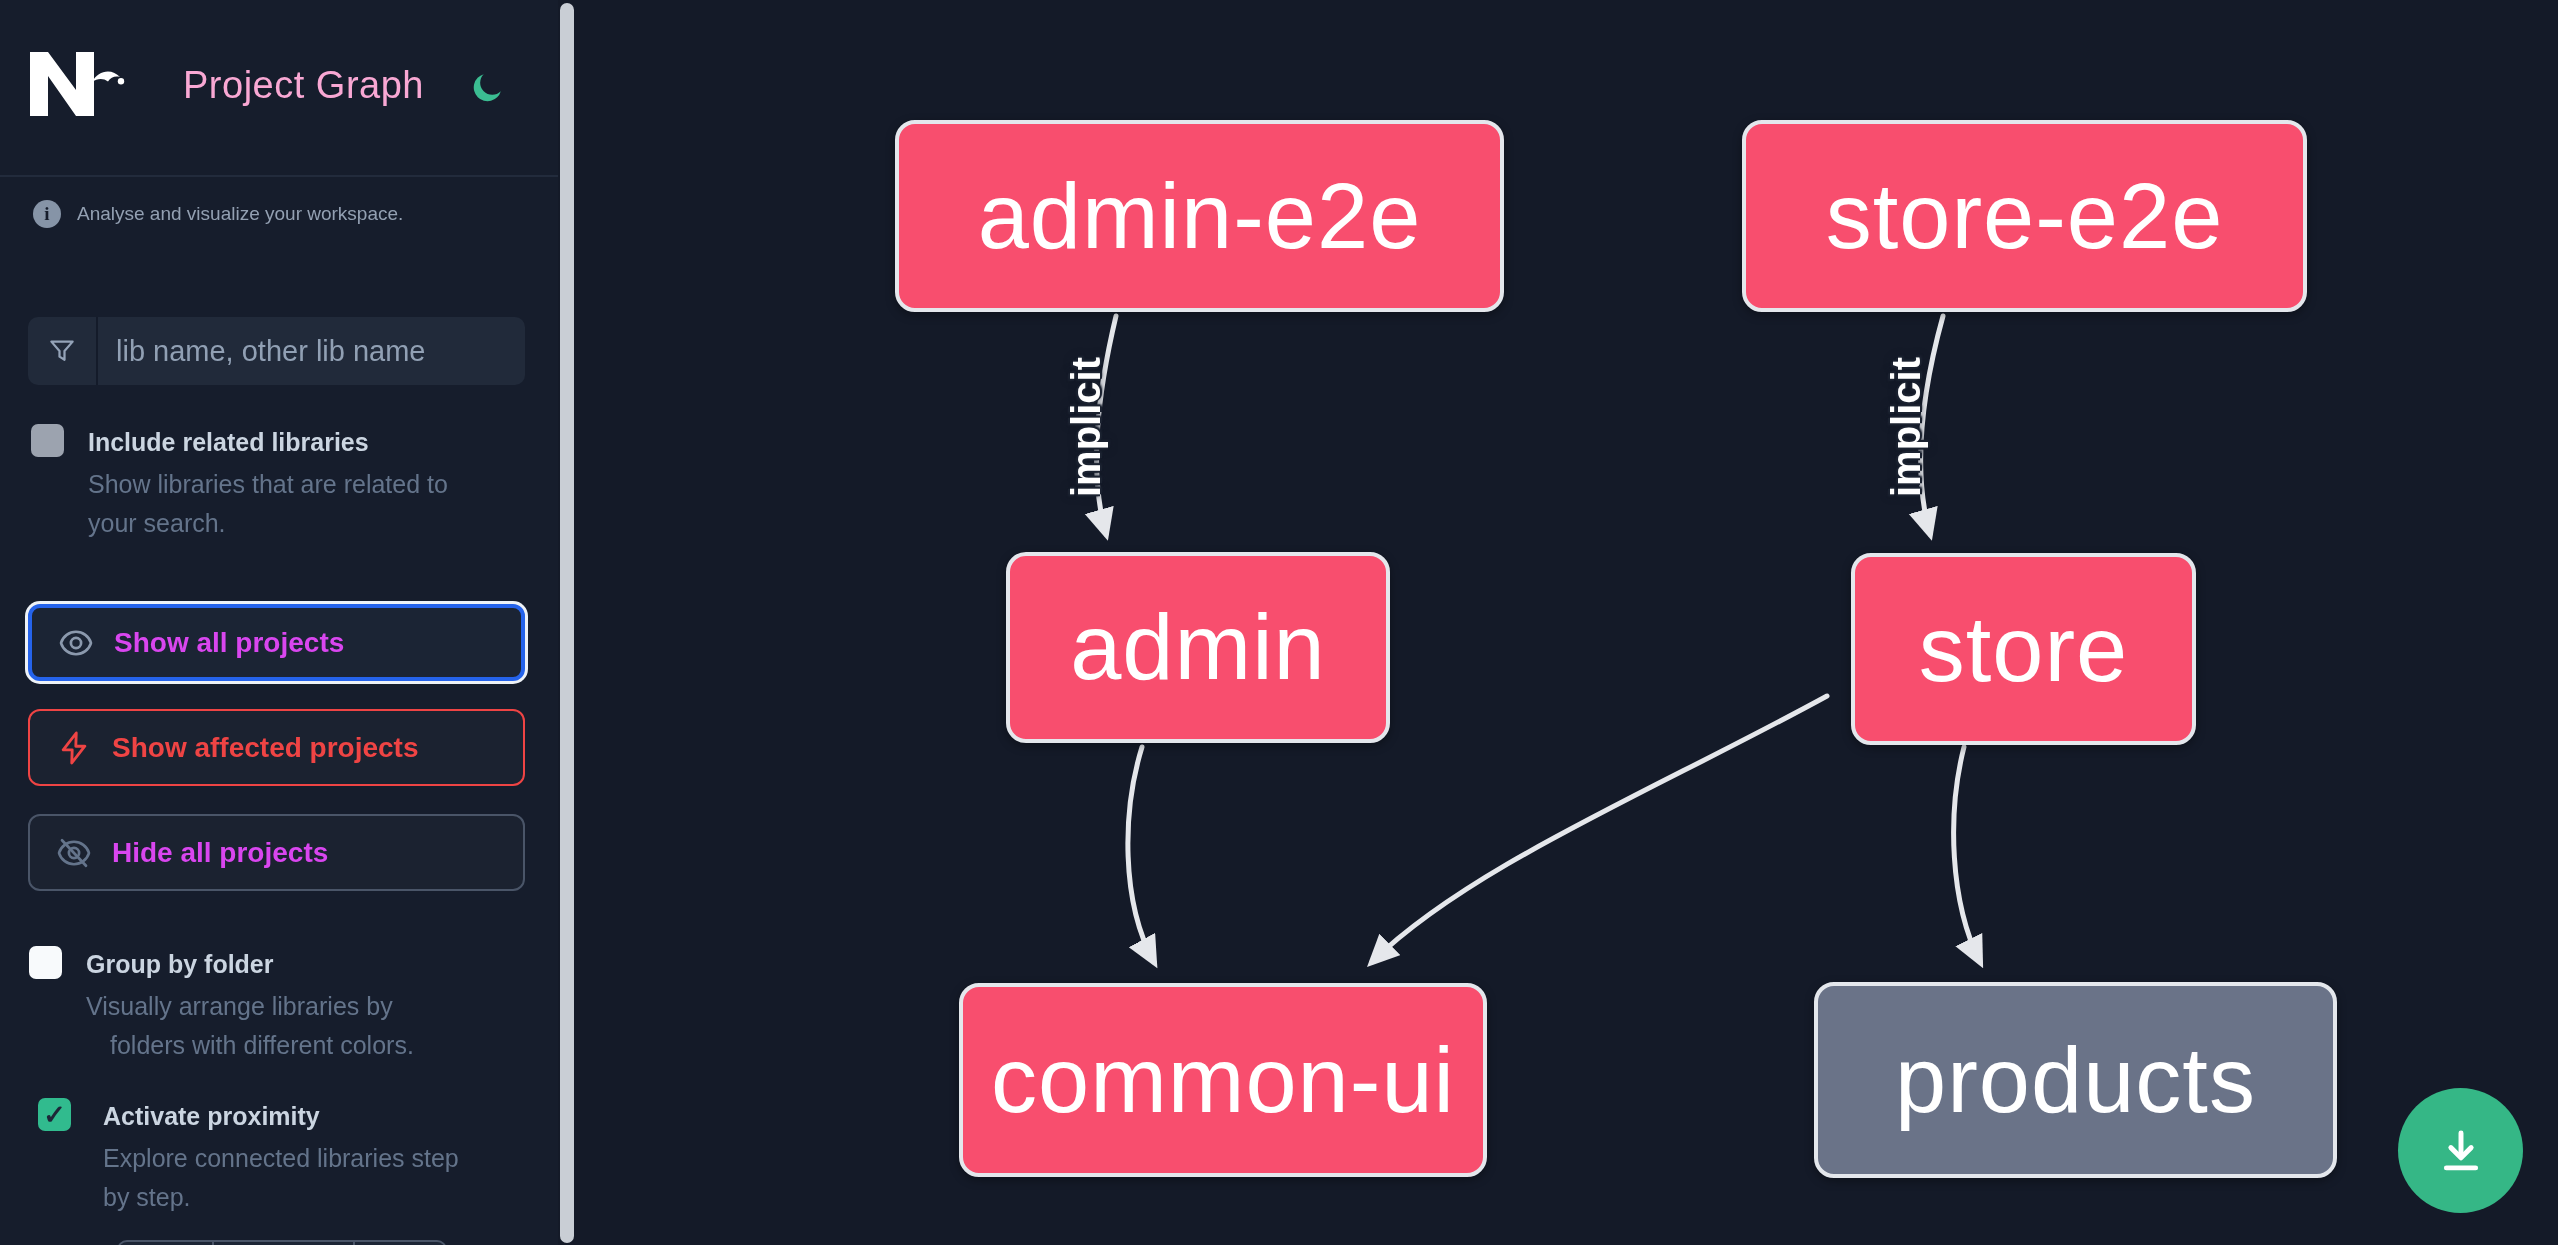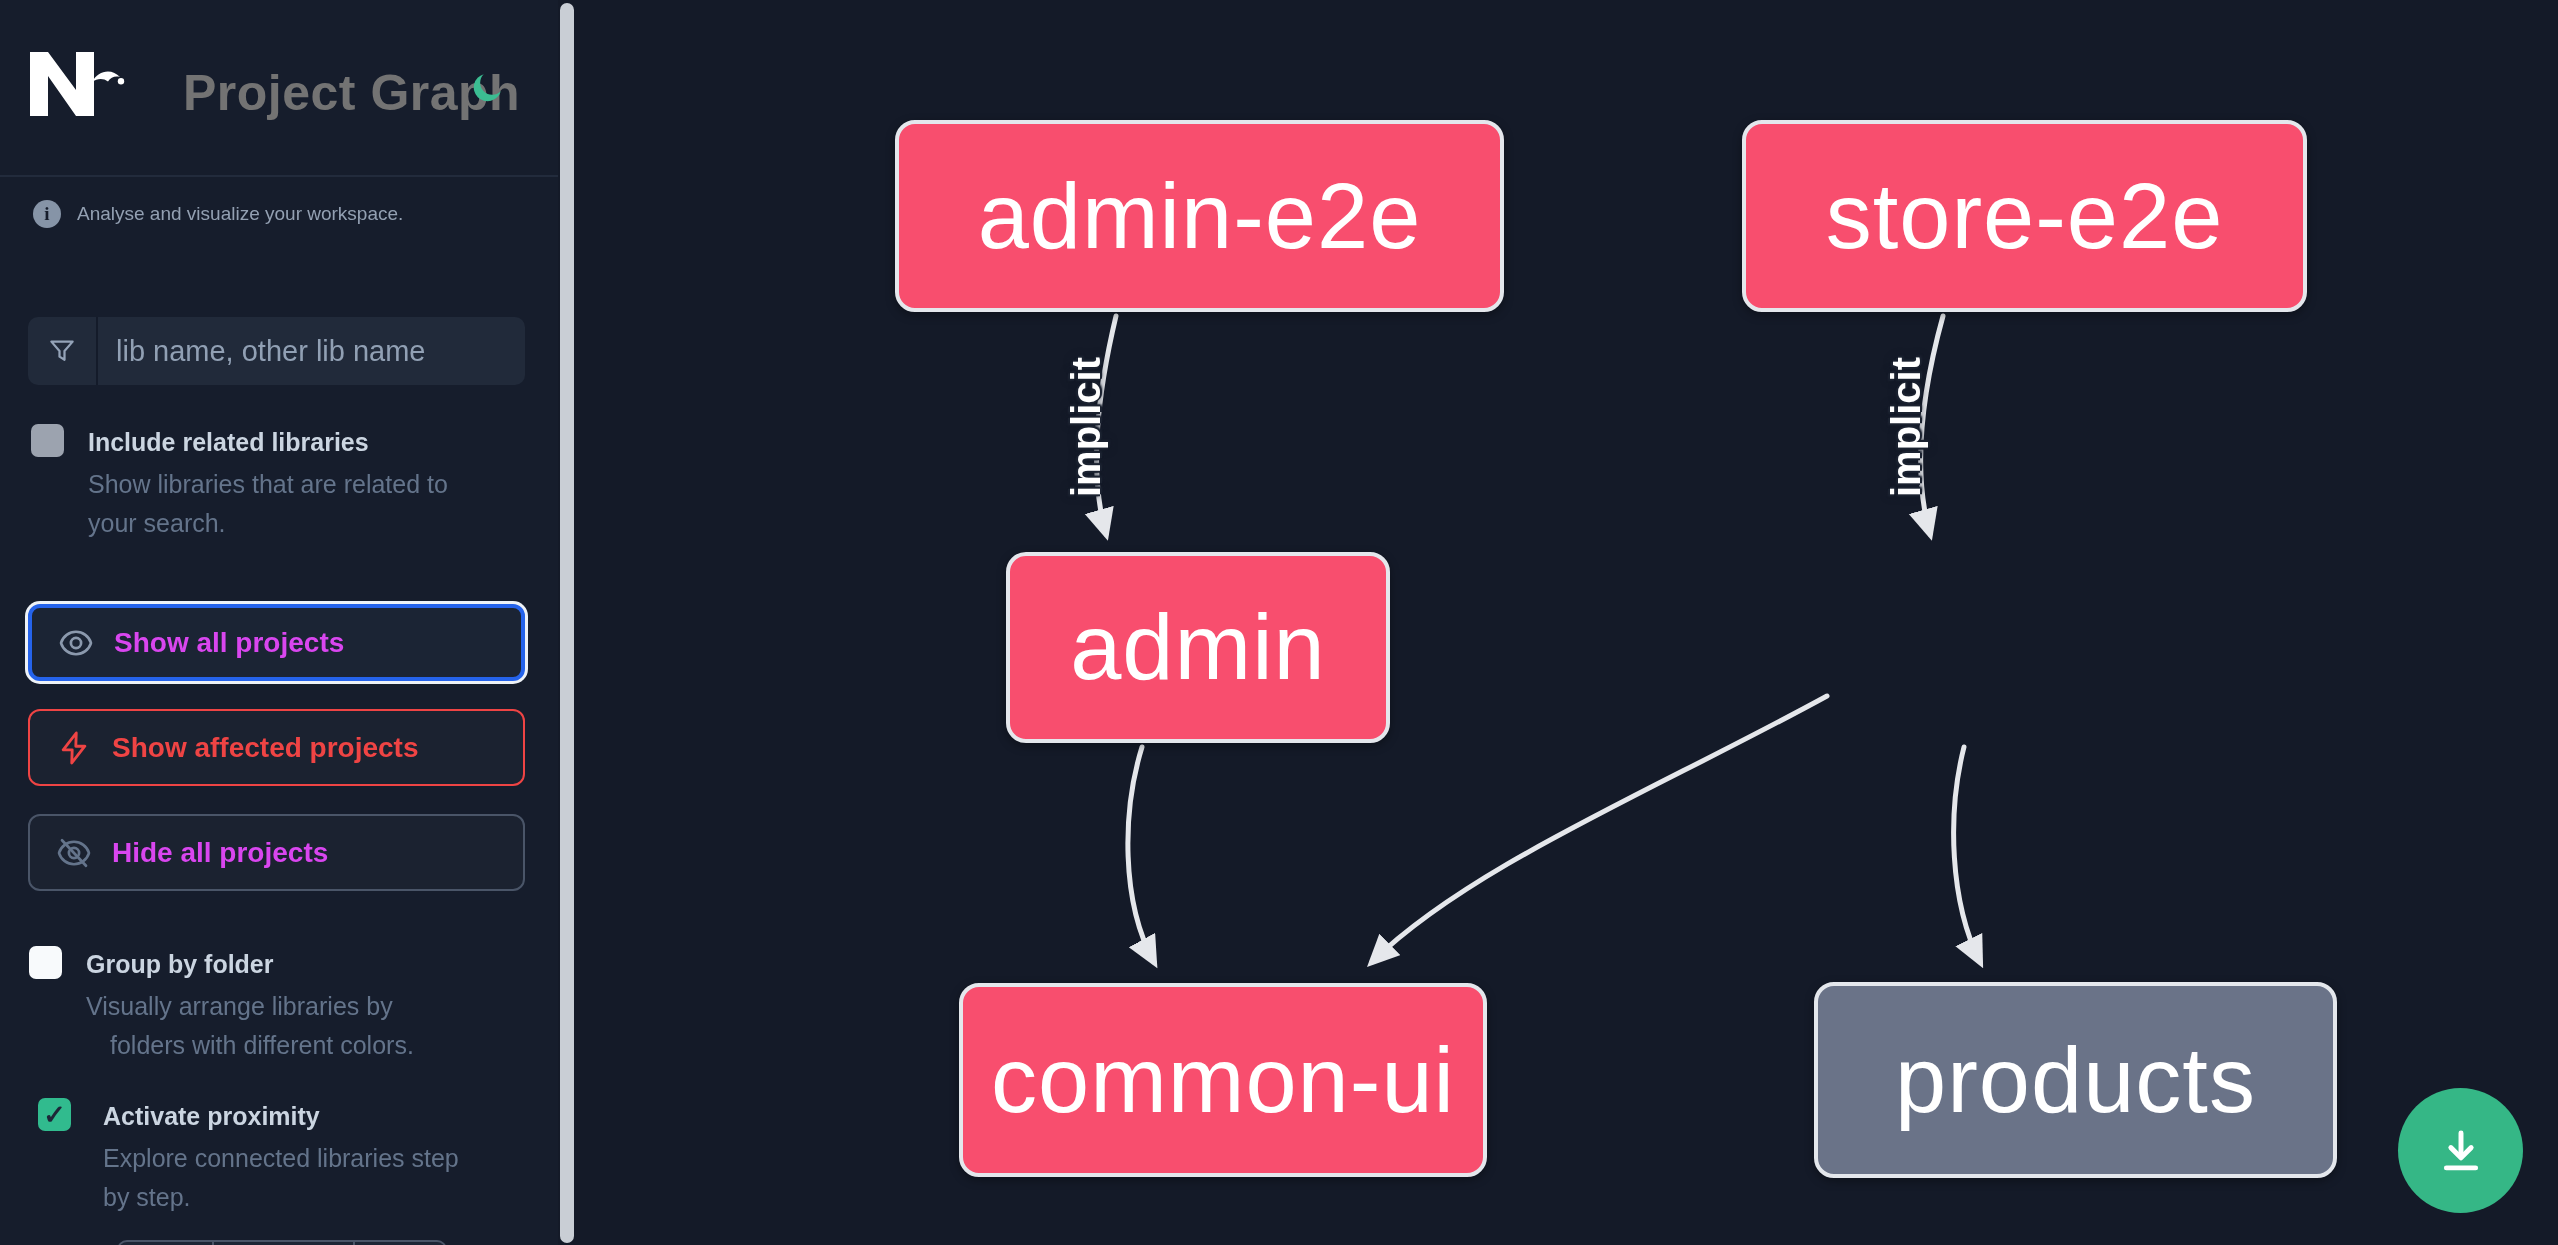--- a/index.html
+++ b/index.html
@@ -9,21 +9,21 @@
     font-family:"Liberation Sans", sans-serif;
     -webkit-font-smoothing:antialiased;
   }
   
   .sidebar{
     position:absolute;left:0;top:0;width:558px;height:1245px;
     background:var(--sidebar-bg,#161d2c);
   }
   .sidebar-header{position:absolute;left:0;top:0;width:558px;height:175px;border-bottom:2px solid #222b3c;}
   .nx-logo{position:absolute;left:30px;top:52px;width:100px;height:64px;}
-  .app-title{position:absolute;left:183px;top:64px;font-size:50px;font-weight:700;color:#737373;letter-spacing:.5px;}
+  .app-title{position:absolute;left:183px;top:64px;font-size:38px;font-weight:400;color:#f9a8d4;letter-spacing:.5px;}
   .theme-toggle{position:absolute;left:469px;top:66px;width:44px;height:44px;background:none;border:none;cursor:pointer;padding:0;}
   .tagline-row{position:absolute;left:33px;top:200px;display:flex;align-items:center;gap:16px;}
   .info-icon{width:28px;height:28px;border-radius:50%;background:#8694a7;color:#161d2c;
     display:flex;align-items:center;justify-content:center;font-weight:700;font-size:19px;font-family:"Liberation Serif",serif;}
   .tagline{font-size:19px;color:#93a0b2;}
   .search-box{position:absolute;left:28px;top:317px;width:497px;height:68px;background:#212a3a;border-radius:10px;display:flex;align-items:center;}
   .search-icon-cell{width:68px;height:100%;display:flex;align-items:center;justify-content:center;border-right:2px solid #141b2a;flex:none;}
   .search-input{flex:1;height:100%;background:transparent;border:none;outline:none;color:#dbe3ee;
     font-size:29px;padding:0 18px;font-family:"Liberation Sans",sans-serif;}
   .search-input::placeholder{color:#91a0b4;opacity:1;}
@@ -97,20 +97,23 @@
 
   <div class="node affected" style="left: 871px; top: 120px; width: 609px; height: 192px;">
       <span>admin-e2e</span>
     </div>
   <div class="node affected" style="left: 1718px; top: 120px; width: 565px; height: 192px;">
       <span>store-e2e</span>
     </div>
   <div class="node affected" style="left: 982px; top: 552px; width: 384px; height: 191px;">
       <span>admin</span>
     </div>
+  <div class="node affected" style="left: 1827px; top: 553px; width: 345px; height: 192px;">
+      <span>store</span>
+    </div>
   <div class="node affected" style="left: 935px; top: 983px; width: 528px; height: 194px;">
       <span>common-ui</span>
     </div>
   <div class="node normal" style="left: 1814px; top: 982px; width: 523px; height: 196px;">
       <span>products</span>
     </div>
 
   <div class="edge-label" style="left: 1086px; top: 427px;">implicit</div>
   <div class="edge-label" style="left: 1906px; top: 427px;">implicit</div>
 

